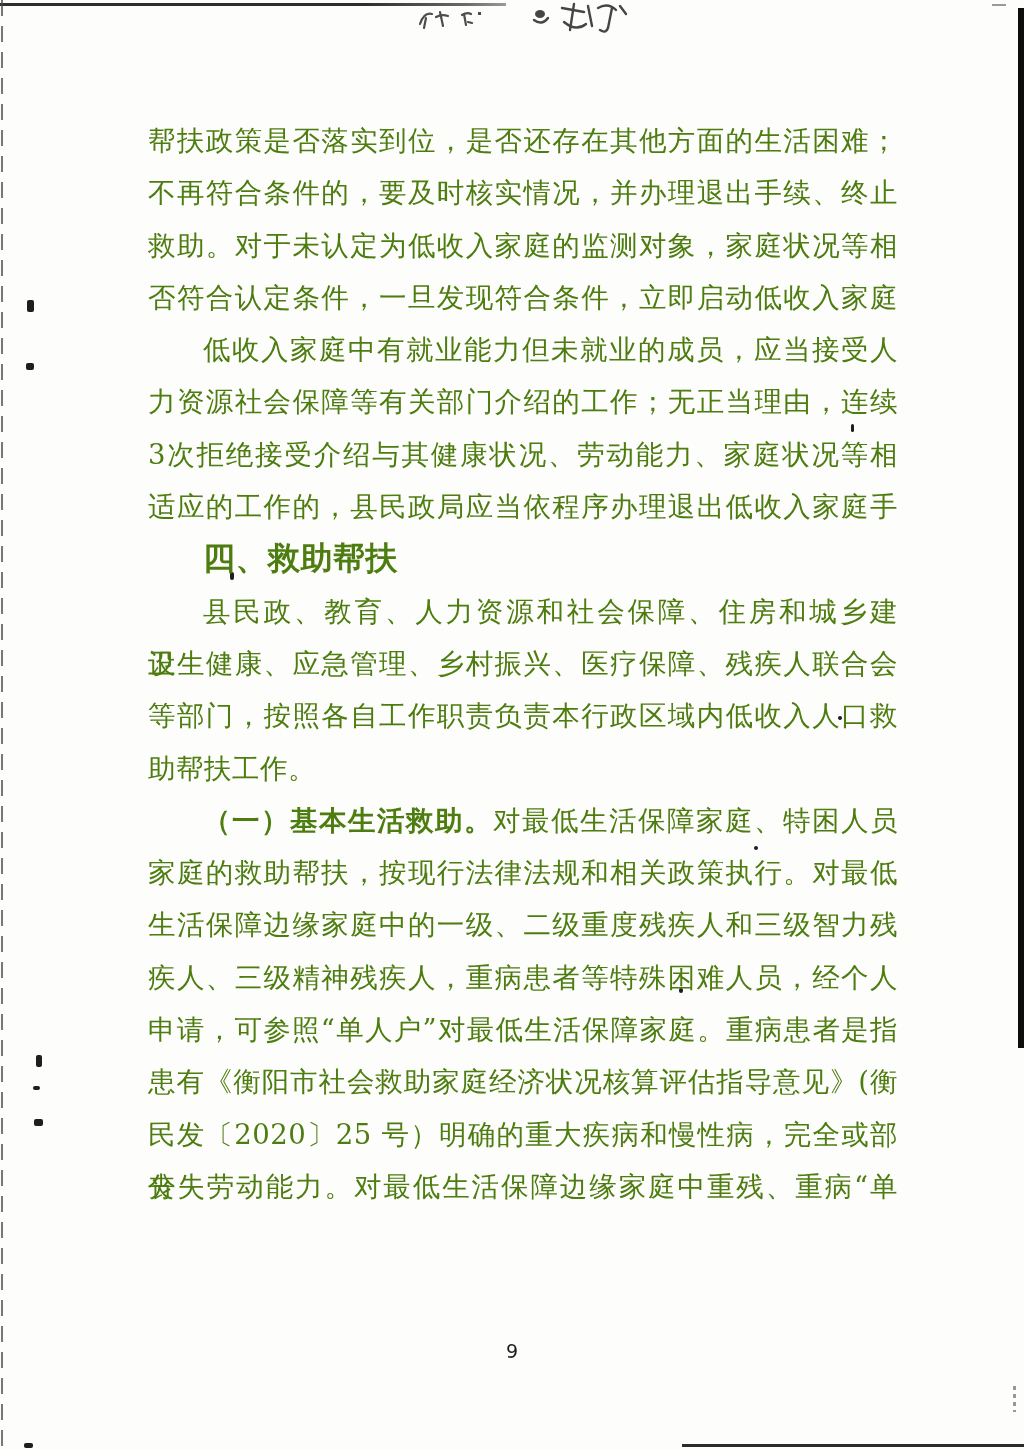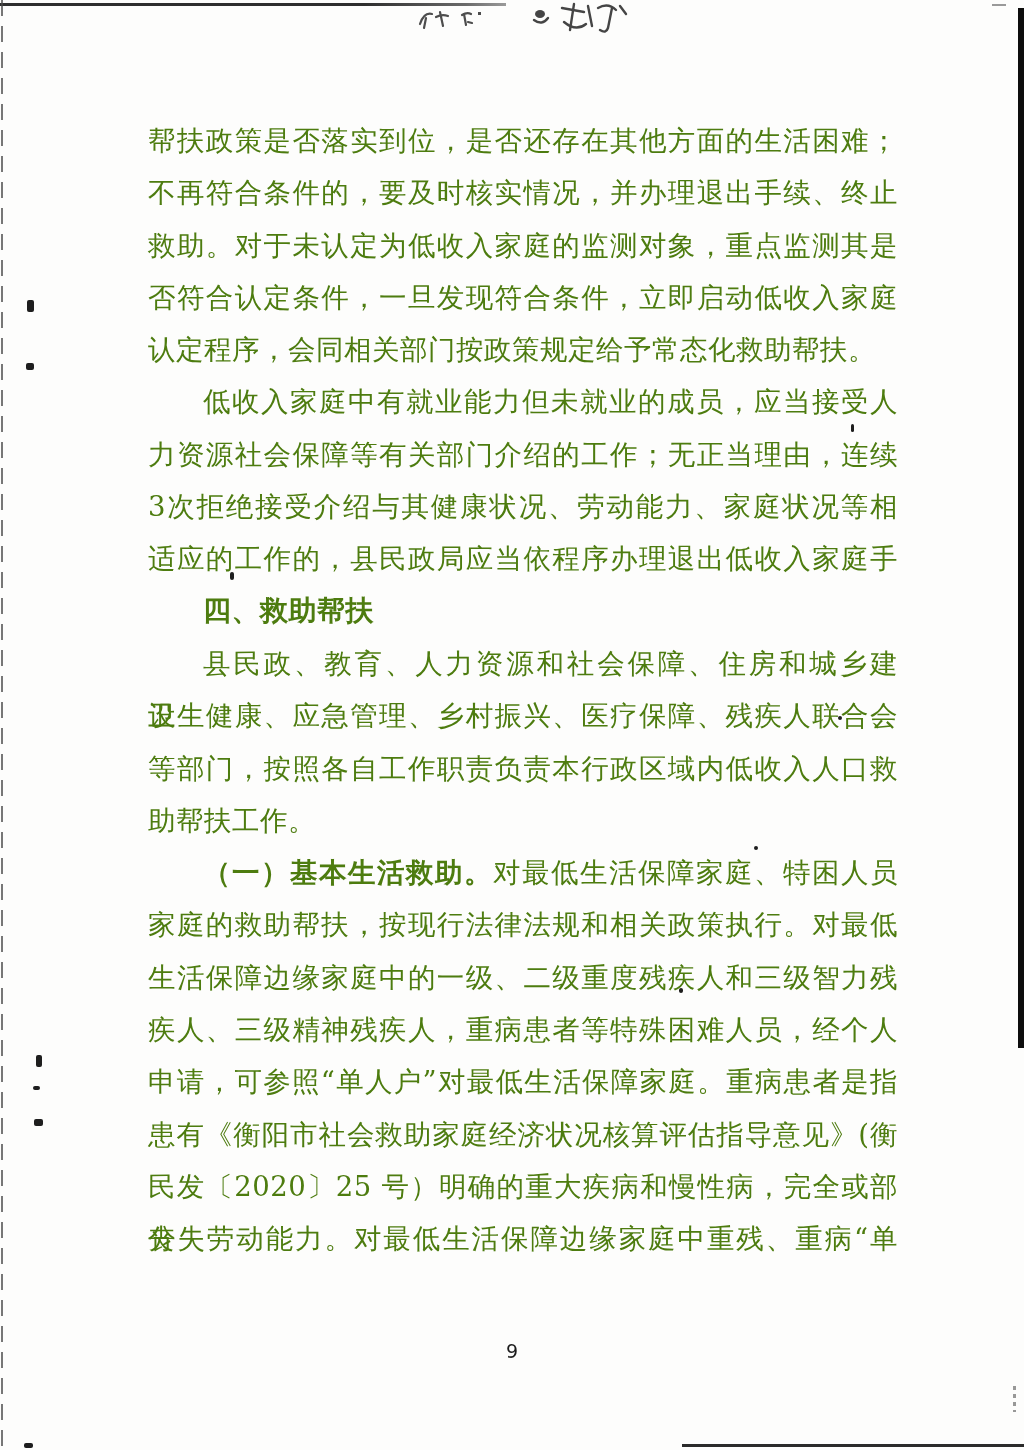--- a/index.html
+++ b/index.html
@@ -28,21 +28,21 @@
   .textblock {
     position:absolute; left:148px; top:114px; width:750px;
     color:#4d7c0f; font-size:27.5px; line-height:52.3px;
     letter-spacing:0.5px;
   }
   .ln { height:52.3px; text-align:justify; text-align-last:justify; }
   .ln.end { text-align-last:left; }
   .ln.ind { text-indent:55px; }
   .heading {
     font-weight:700; text-align-last:left;
-    font-family:"DejaVu Sans","Liberation Sans",sans-serif; font-size:28px;
+    font-family:"DejaVu Sans","Liberation Sans",sans-serif; font-size:32px;
   }
   .lead { font-weight:700;margin-top:7px; }
 
   .pagenum {
     position:absolute; top:1340px; left:0; width:1024px; text-align:center;
     font-size:19px; color:#1c1c1c;
     font-family:"DejaVu Sans","Liberation Sans",sans-serif;
   }
 </style>
 </head>
@@ -91,23 +91,22 @@
   <div class="speck" style="left:24px; top:1443px; width:9px; height:5px;"></div>
   <div class="speck" style="left:851px; top:424px; width:3px; height:8px;"></div>
   <div class="speck" style="left:230px; top:572px; width:4px; height:8px;"></div>
   <div class="speck" style="left:838px; top:716px; width:4px; height:4px;"></div>
   <div class="speck" style="left:754px; top:846px; width:4px; height:4px;"></div>
   <div class="speck" style="left:679px; top:988px; width:4px; height:5px;"></div>
 
   <div class="textblock">
     <div class="ln">帮扶政策是否落实到位，是否还存在其他方面的生活困难；</div>
     <div class="ln">不再符合条件的，要及时核实情况，并办理退出手续、终止</div>
-    <div class="ln">救助。对于未认定为低收入家庭的监测对象，重点监测其是</div>
+    <div class="ln">救助。对于未认定为低收入家庭的监测对象，家庭状况等相</div>
     <div class="ln">否符合认定条件，一旦发现符合条件，立即启动低收入家庭</div>
-    <div class="ln end">认定程序，会同相关部门按政策规定给予常态化救助帮扶。</div>
     <div class="ln ind">低收入家庭中有就业能力但未就业的成员，应当接受人</div>
     <div class="ln">力资源社会保障等有关部门介绍的工作；无正当理由，连续</div>
     <div class="ln">3次拒绝接受介绍与其健康状况、劳动能力、家庭状况等相</div>
     <div class="ln">适应的工作的，县民政局应当依程序办理退出低收入家庭手</div>
     <div class="ln ind heading">四、救助帮扶</div>
     <div class="ln ind">县民政、教育、人力资源和社会保障、住房和城乡建设、</div>
     <div class="ln">卫生健康、应急管理、乡村振兴、医疗保障、残疾人联合会</div>
     <div class="ln">等部门，按照各自工作职责负责本行政区域内低收入人口救</div>
     <div class="ln end">助帮扶工作。</div>
     <div class="ln ind">

